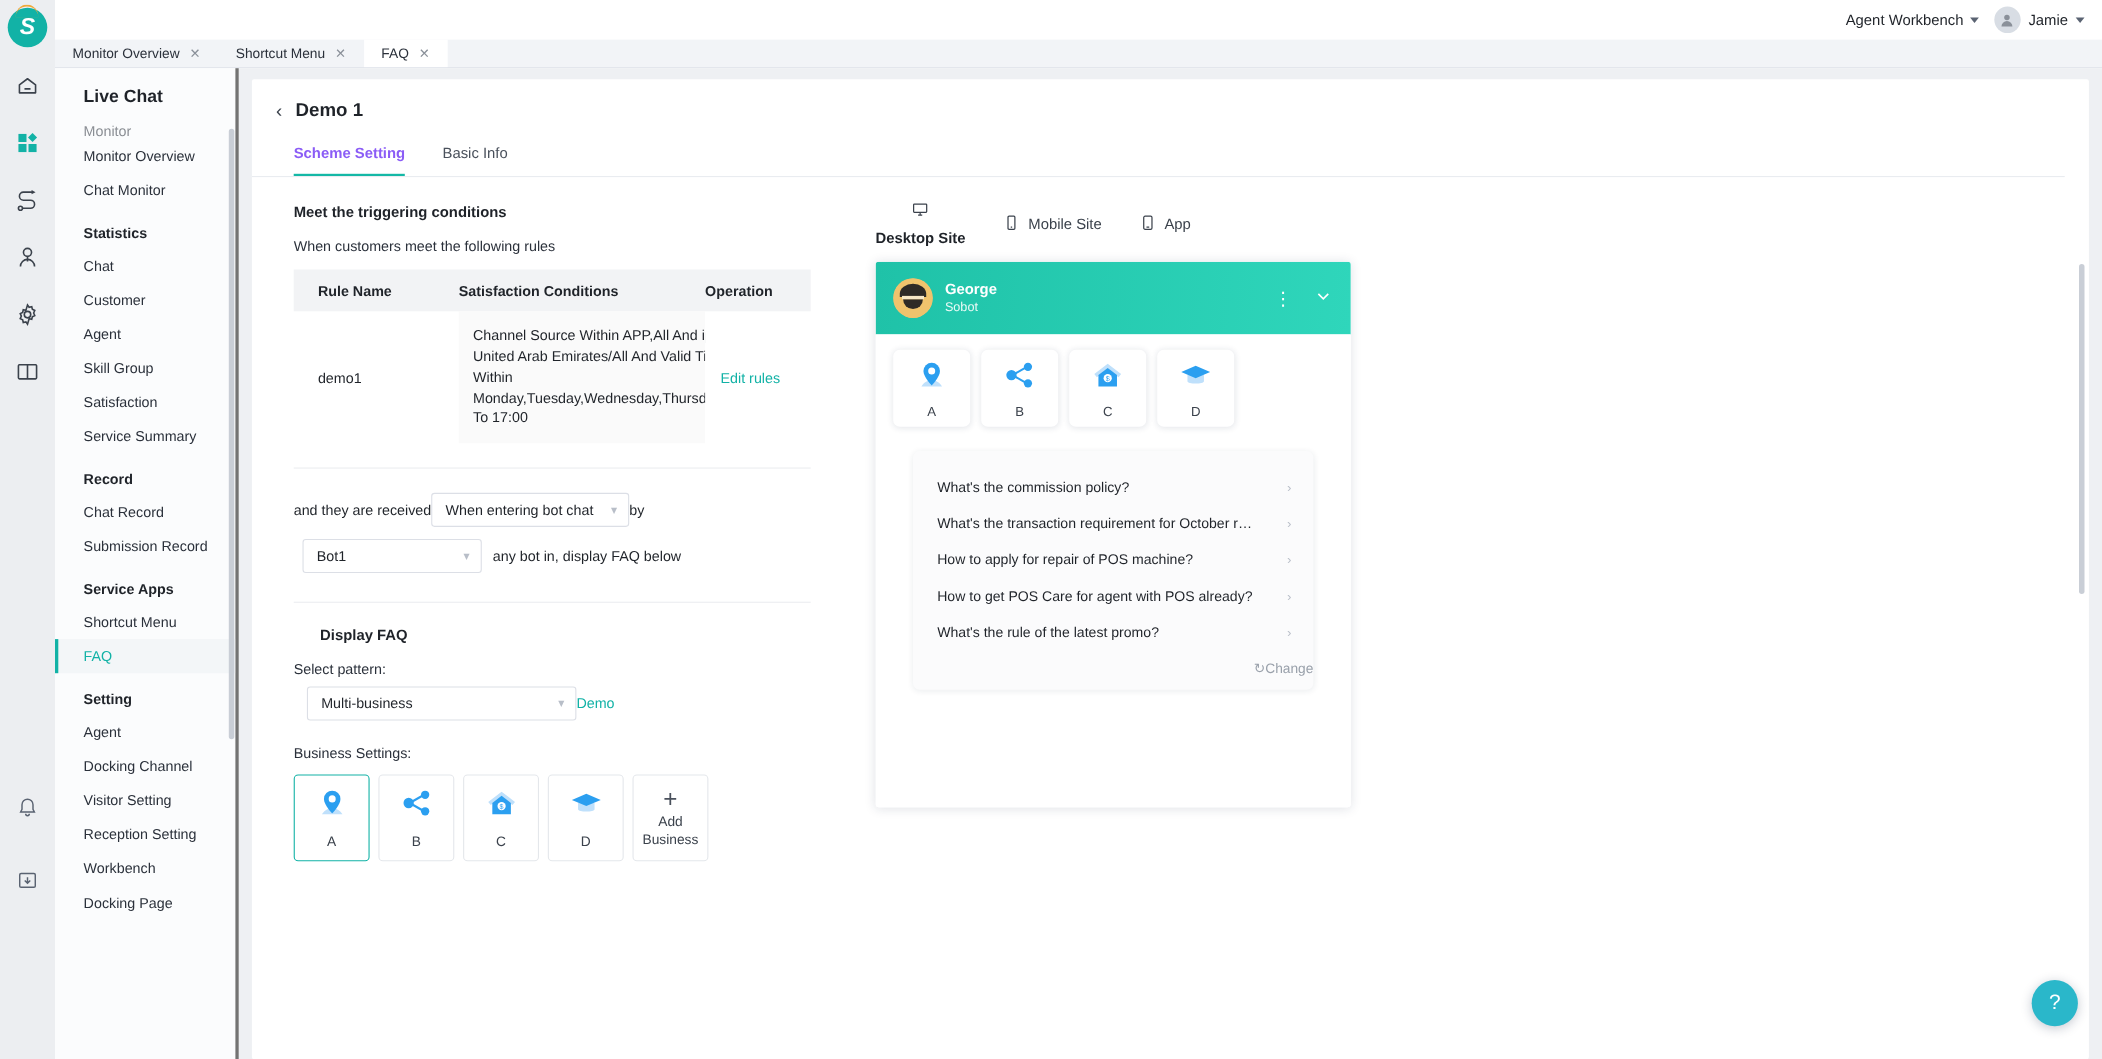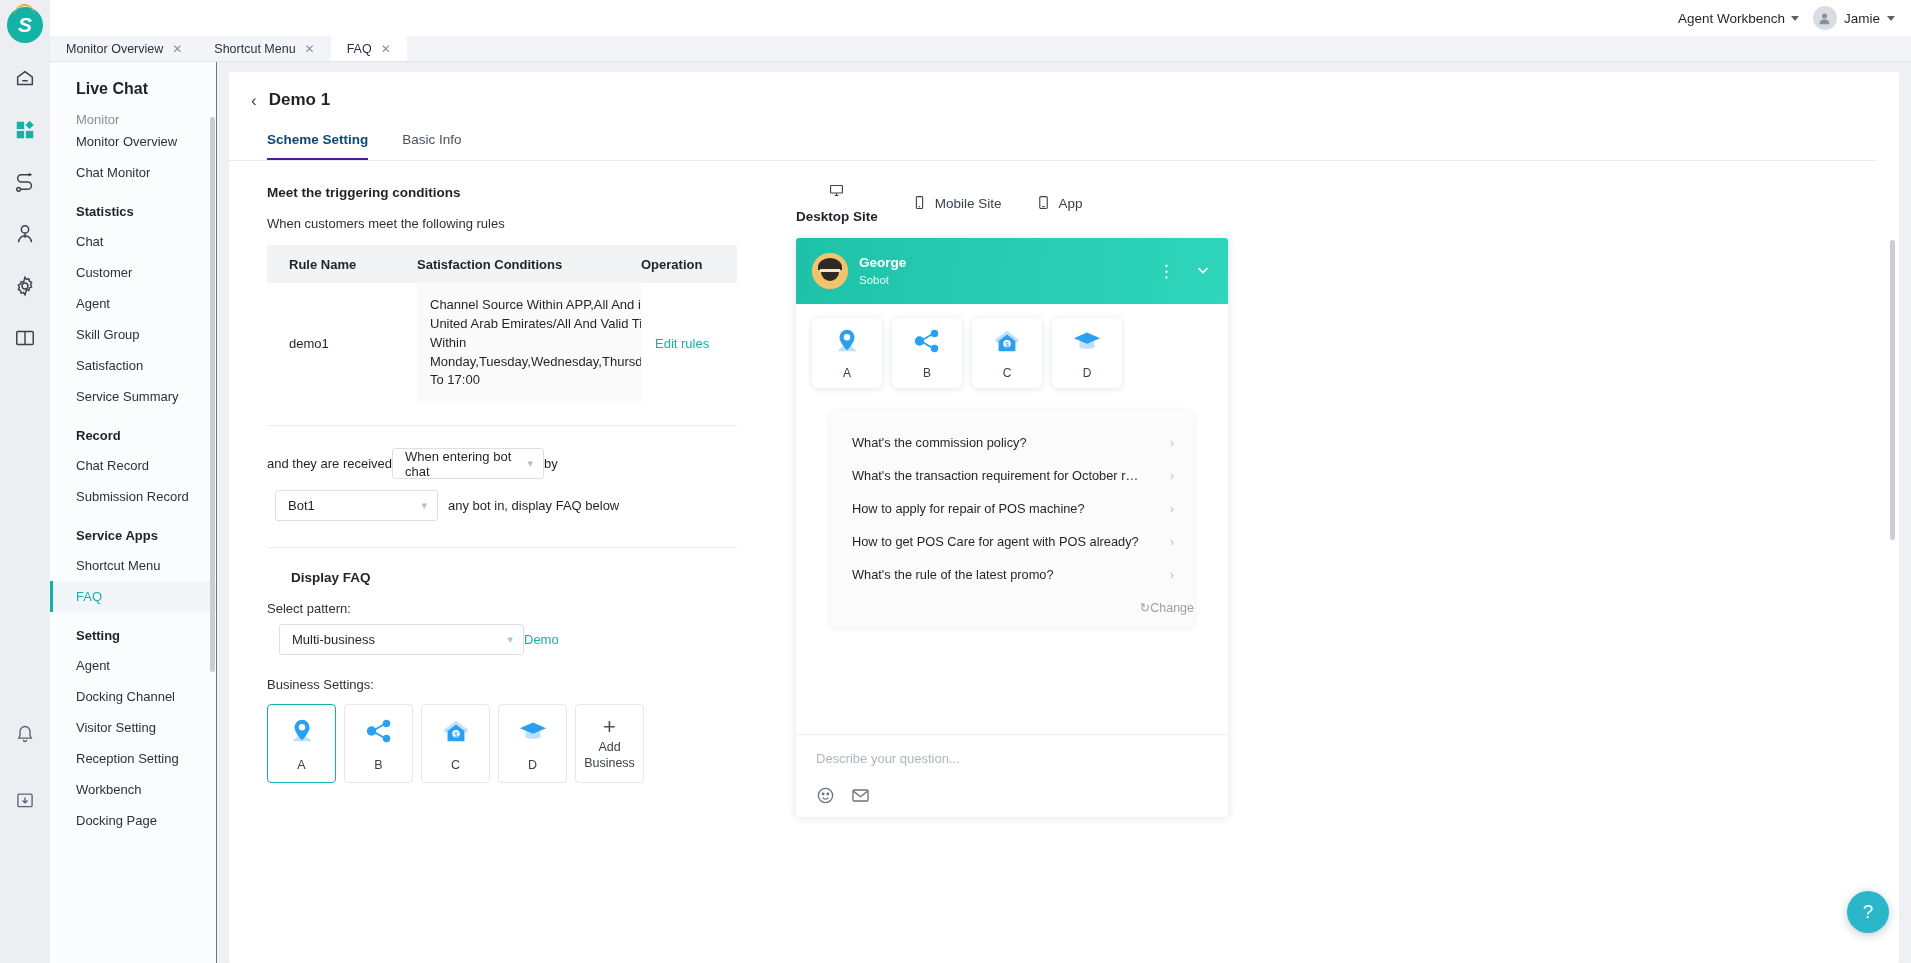--- a/index.html
+++ b/index.html
@@ -62,21 +62,21 @@
   }
   .tab.active { background: #fff; }
   .tab-x { color: #8a9099; font-size: 12px; }
 
   
   .body { flex: 1; display: flex; min-height: 0; }
 
   
   .sidebar {
     width: 167px; flex: none; background: #fbfcfd;
-    border-right: 1px solid #737373;
+    border-right: 3px solid #737373;
     position: relative; overflow: hidden;
   }
   .sb-title { font-size: 16px; font-weight: bold; padding: 18px 0 10px 26px; color: #1f2329; }
   .sb-scroll { position: absolute; top: 50px; left: 0; right: 0; bottom: 0; overflow: hidden; }
   .sb-group { font-size: 13px; font-weight: bold; color: #1f2329; padding: 16px 0 7px 26px; }
   .sb-item {
     font-size: 13px; color: #2b313b; padding: 8px 0 8px 26px; cursor: pointer;
     position: relative; white-space: nowrap;
   }
   .sb-item.active { color: #12b2a6; background: #f3f6f8; }
@@ -92,21 +92,21 @@
   
   .content { flex: 1; background: #eef0f3; padding: 10px 12px 0 12px; min-width: 0; overflow: hidden; }
   .panel { background: #fff; height: 100%; border-radius: 2px; position: relative; overflow: hidden; }
 
   .page-head { display: flex; align-items: center; gap: 12px; padding: 18px 0 0 22px; }
   .back-arrow { font-size: 17px; color: #3b424c; cursor: pointer; line-height: 1; }
   .page-title { font-size: 17px; font-weight: bold; }
 
   .tabs-row { display: flex; gap: 34px; padding: 22px 0 0 38px; border-bottom: 1px solid #e9ecf0; margin: 0 22px 0 0; }
   .ctab { font-size: 13.5px; padding-bottom: 11px; cursor: pointer; color: #4a515c; }
-  .ctab.active { color: #0c4a6e; font-weight: bold; border-bottom: 2px solid #4c1d95; }
+  .ctab.active { color: #8b5cf6; font-weight: bold; border-bottom: 2px solid #14b8a6; }
 
   .cols { display: flex; padding: 0; }
   .left-col { width: 545px; flex: none; padding: 24px 0 0 38px; }
   .right-col { flex: 1; padding: 22px 0 0 22px; min-width: 0; }
 
   .sec-title { font-size: 13.5px; font-weight: bold; margin-bottom: 16px; }
   .sec-sub { font-size: 13px; color: #2b313b; margin-bottom: 14px; }
 
   
   .rtable { width: 470px; font-size: 13px; }
@@ -126,21 +126,21 @@
   .divider { width: 470px; height: 1px; background: #ebedf0; margin: 22px 0 0 0; }
 
   
   .frow { display: flex; align-items: center; font-size: 13px; margin-top: 22px; flex-wrap: wrap; }
   .select {
     border: 1px solid #dcdfe6; border-radius: 3px; height: 31px;
     display: flex; align-items: center; justify-content: space-between;
     padding: 0 10px 0 12px; font-size: 13px; background: #fff; cursor: pointer; color: #1f2329;
   }
   .select .chev { color: #b8bec8; font-size: 11px; margin-left: 10px; }
-  .sel-bot-chat { width: 152px; }
+  .sel-bot-chat { width: 180px; }
   .sel-bot { width: 163px; }
   .sel-pattern { width: 245px; margin-left: 12px; }
   .frow2 { display: flex; align-items: center; gap: 10px; font-size: 13px; margin-top: 11px; padding-left: 8px; }
 
   .cards { display: flex; gap: 8px; margin-top: 12px; }
   .bcard {
     width: 69px; height: 79px; border: 1px solid #e4e7eb; border-radius: 4px;
     display: flex; flex-direction: column; align-items: center; justify-content: center;
     gap: 8px; cursor: pointer; background: #fff;
   }
@@ -607,39 +607,20 @@
                     <div class="faq-item">
                       <span class="txt">What's the rule of the latest promo?</span>
                       <span class="arr">›</span>
                     </div>
                     <div class="faq-change">
                       <span>↻</span><span>Change</span>
                     </div>
                   </div>
                 </div>
 
-                <div class="w-input">
-                  <div class="w-placeholder">Describe your question...</div>
-                  <div class="w-tools">
-                    <span>
-                      <svg width="19" height="19" viewBox="0 0 24 24" fill="none" stroke="#6b7280" stroke-width="1.7">
-                        <circle cx="12" cy="12" r="9"></circle>
-                          <circle cx="9" cy="10" r="1" fill="#6b7280"></circle>
-                        <circle cx="15" cy="10" r="1" fill="#6b7280"></circle>
-                          <path d="M8.5 14.5 a4 4 0 0 0 7 0"></path>
-                      </svg>
-                    </span>
-                    <span>
-                      <svg width="19" height="19" viewBox="0 0 24 24" fill="none" stroke="#6b7280" stroke-width="1.7">
-                        <rect x="2.5" y="5" width="19" height="14" rx="1.5"></rect>
-                          <path d="M3 6.5 L12 13.5 L21 6.5"></path>
-                      </svg>
-                    </span>
-                  </div>
-                </div>
               </div>
             </div>
           </div>
 
           <div class="content-scrollbar"></div>
         </div>
       </div>
     </div>
   </div>
 

